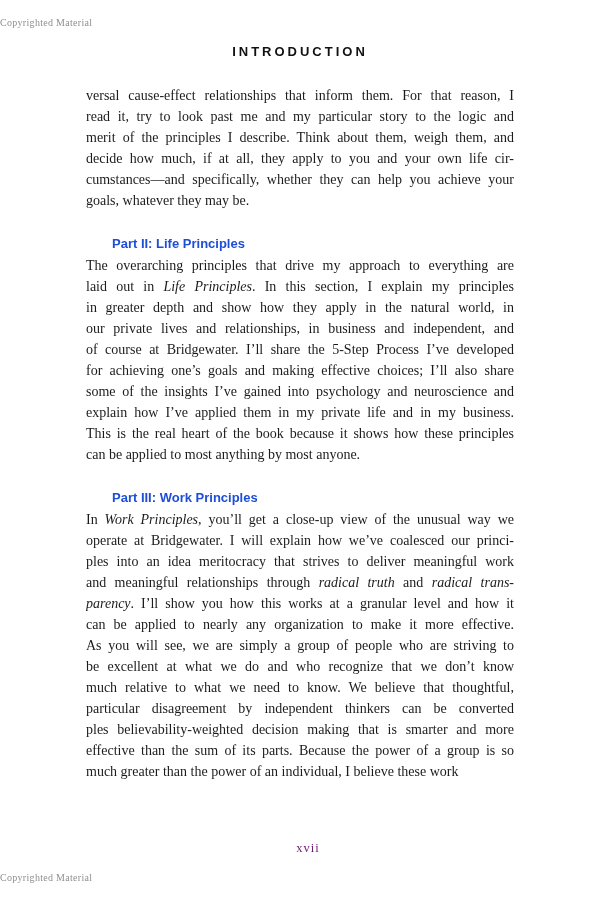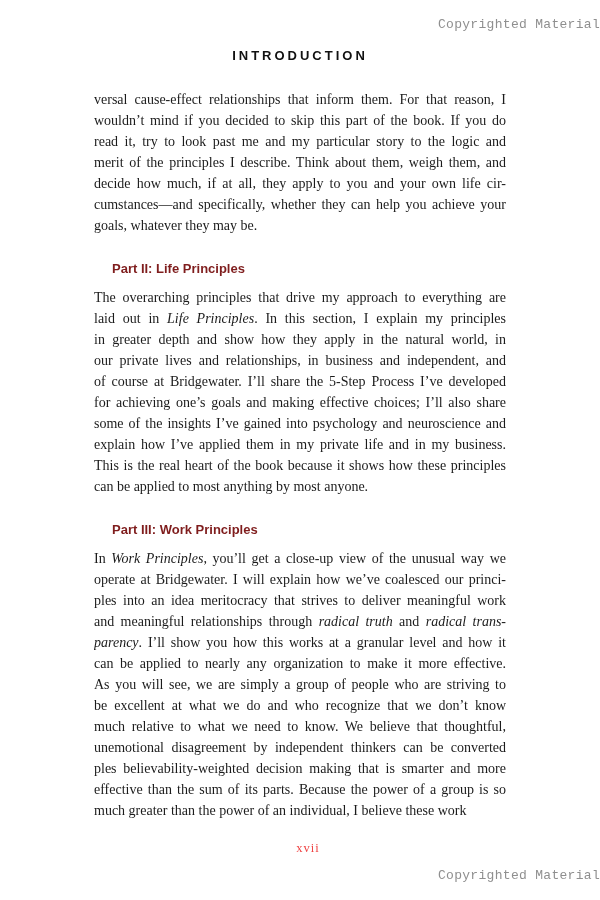--- a/index.html
+++ b/index.html
@@ -7,87 +7,86 @@
     position: relative;
     width: 600px;
     height: 900px;
     margin: 0 auto;
     background: #ffffff;
     color: #1b1b1b;
     font-family: "Liberation Serif", "DejaVu Serif", serif;
     overflow: hidden;
   }
   .copyright {
-    text-align: right;
+    text-align: left;
     color: #8f8f8f;
-    font-family: Liberation Mono, monospace;
-    font-size: 13px;
+    font-family: Liberation Serif, serif;
+    font-size: 10px;
     letter-spacing: 0.3px;
   }
   .copyright.top { padding-top: 17px; }
   .running-header {
     text-align: center;
     font-family: "Liberation Sans", "DejaVu Sans", sans-serif;
     font-weight: bold;
     font-size: 13px;
     letter-spacing: 3px;
     margin-top: 16px;
     color: #111111;
   }
   .text-block {
     width: 428px;
     margin: 26px auto 0 auto;
     font-size: 14px;
     line-height: 21px;
   }
-  .paragraph { margin: 8px; }
+  .paragraph { margin: 0; }
   .line {
     text-align: justify;
     text-align-last: justify;
     height: 21px;
     overflow: hidden;
   }
   .line.last { text-align-last: left; }
   .line em { font-style: italic; }
   .heading {
     font-family: "Liberation Sans", "DejaVu Sans", sans-serif;
     font-weight: bold;
     font-size: 13px;
     line-height: 21px;
     margin: 22px 0 1px 0;
-    color: #7f1d1d;
+    color: #1d4ed8;
     padding-left: 26px;
   }
   .page-number {
     position: absolute;
     left: 16px; right: 0;
     bottom: 44px;
     text-align: center;
     font-size: 12.5px;
     letter-spacing: 1px;
-    color: #ef4444;
+    color: #701a75;
   }
   .copyright.bottom {
     position: absolute;
     left: 0; right: 0;
     bottom: 17px;
   }
 </style>
 </head>
 <body>
 
 <div class="page">
   <div class="copyright top">Copyrighted Material</div>
 
   <div class="running-header">INTRODUCTION</div>
 
   <div class="text-block">
       <div class="paragraph">
         <div class="line">versal cause-effect relationships that inform them. For that reason, I</div>
-        <div class="line">wouldn’t mind if you decided to skip this part of the book. If you do</div>
         <div class="line">read it, try to look past me and my particular story to the logic and</div>
         <div class="line">merit of the principles I describe. Think about them, weigh them, and</div>
         <div class="line">decide how much, if at all, they apply to you and your own life cir-</div>
         <div class="line">cumstances—and specifically, whether they can help you achieve your</div>
         <div class="line last">goals, whatever they may be.</div>
       </div>
       <div class="heading">Part II: Life Principles</div>
       <div class="paragraph">
         <div class="line">The overarching principles that drive my approach to everything are</div>
         <div class="line">laid out in <em>Life Principles</em>. In this section, I explain my principles</div>
@@ -104,21 +103,21 @@
       <div class="paragraph">
         <div class="line">In <em>Work Principles</em>, you’ll get a close-up view of the unusual way we</div>
         <div class="line">operate at Bridgewater. I will explain how we’ve coalesced our princi-</div>
         <div class="line">ples into an idea meritocracy that strives to deliver meaningful work</div>
         <div class="line">and meaningful relationships through <em>radical truth</em> and <em>radical trans-</em></div>
         <div class="line"><em>parency</em>. I’ll show you how this works at a granular level and how it</div>
         <div class="line">can be applied to nearly any organization to make it more effective.</div>
         <div class="line">As you will see, we are simply a group of people who are striving to</div>
         <div class="line">be excellent at what we do and who recognize that we don’t know</div>
         <div class="line">much relative to what we need to know. We believe that thoughtful,</div>
-        <div class="line">unemotional disagreement by independent thinkers can be converted</div>
+        <div class="line">particular disagreement by independent thinkers can be converted</div>
         <div class="line">ples believability-weighted decision making that is smarter and more</div>
         <div class="line">effective than the sum of its parts. Because the power of a group is so</div>
         <div class="line last">much greater than the power of an individual, I believe these work</div>
       </div>
     </div>
 
   <div class="page-number">xvii</div>
 
   <div class="copyright bottom">Copyrighted Material</div>
 </div>

